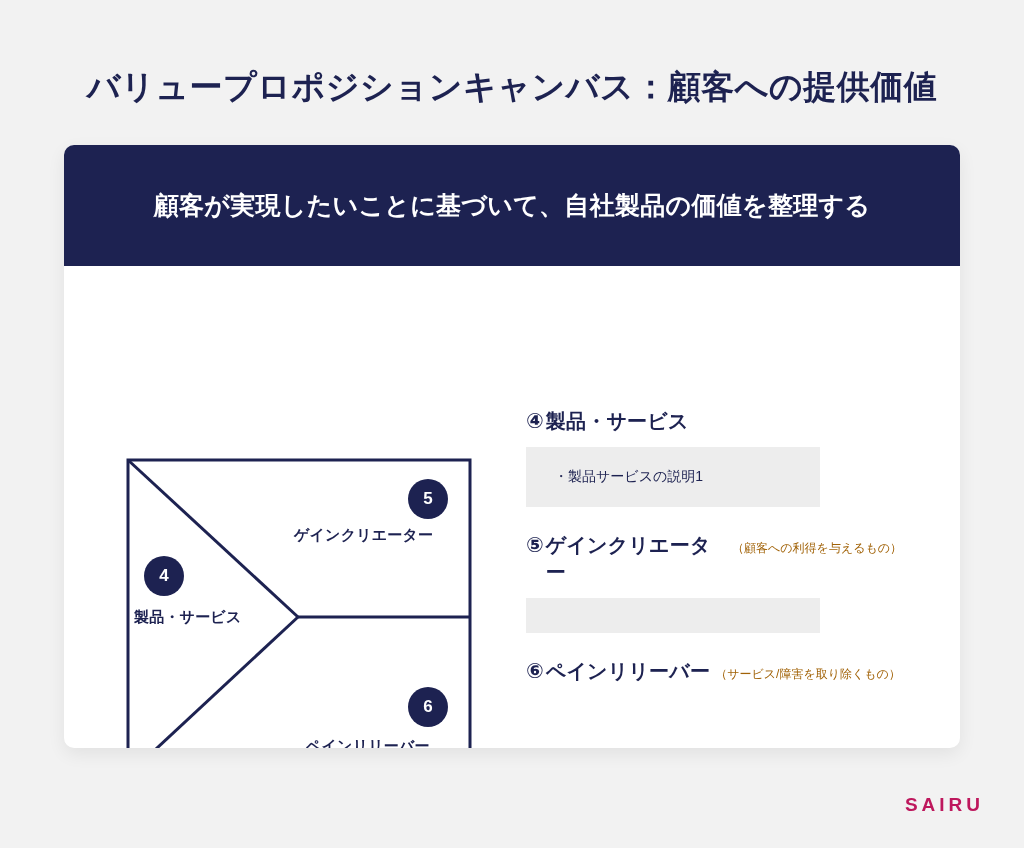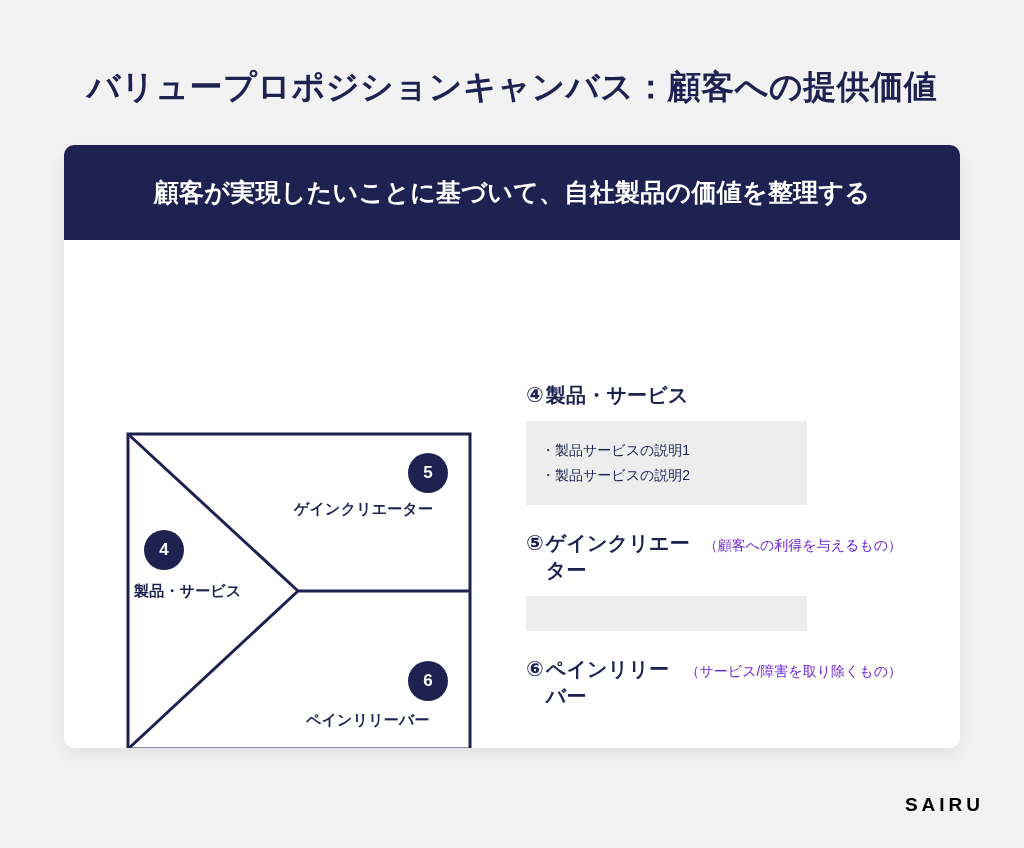--- a/index.html
+++ b/index.html
@@ -37,21 +37,21 @@
     top: 145px;
     width: 896px;
     height: 603px;
     background: #ffffff;
     border-radius: 10px;
     box-shadow: 0 6px 18px rgba(0,0,0,0.07);
     overflow: hidden;
   }
 
   .card-banner {
-    height: 95px;
+    height: 121px;
     background: #1d2251;
     display: flex;
     align-items: center;
     justify-content: center;
   }
   .card-banner-text {
     color: #ffffff;
     font-size: 25px;
     font-weight: 700;
     letter-spacing: 0.3px;
@@ -122,48 +122,48 @@
     font-size: 21px;
     font-weight: 700;
     line-height: 1;
   }
   .section-heading .title {
     font-size: 20px;
     font-weight: 700;
     letter-spacing: 0.2px;
   }
   .section-heading .sub {
-    font-size: 14px;
+    font-size: 12px;
     font-weight: 400;
-    color: #6d28d9;
+    color: #a16207;
     margin-left: 3px;
     white-space: nowrap;
   }
 
   .section-box {
     background: #ededed;
-    padding: 17px 20px 18px 15px;
+    padding: 17px 20px 18px 28px;
     width: 246px;
   }
   .section-item {
     font-size: 14px;
     line-height: 1.75;
     color: #1d2251;
     white-space: nowrap;
   }
 
   
   .footer-logo {
     position: absolute;
     right: 40px;
     bottom: 32px;
     font-size: 19px;
     font-weight: 700;
     letter-spacing: 4px;
-    color: #000000;
+    color: #be185d;
   }
 </style>
 </head>
 <body>
 
 <h1 class="page-title">バリュープロポジションキャンバス：顧客への提供価値</h1>
 
 <div class="card">
 
   <div class="card-banner">
@@ -192,21 +192,20 @@
     <div class="sections">
 
       <div class="section">
         <div class="section-heading">
           <span class="num">④</span>
           <span class="title">製品・サービス</span>
           <span class="sub"></span>
         </div>
         <div class="section-box">
           <div class="section-item">・製品サービスの説明1</div>
-          <div class="section-item">・製品サービスの説明2</div>
         </div>
       </div>
 
       <div class="section">
         <div class="section-heading">
           <span class="num">⑤</span>
           <span class="title">ゲインクリエーター</span>
           <span class="sub">（顧客への利得を与えるもの）</span>
         </div>
         <div class="section-box">

